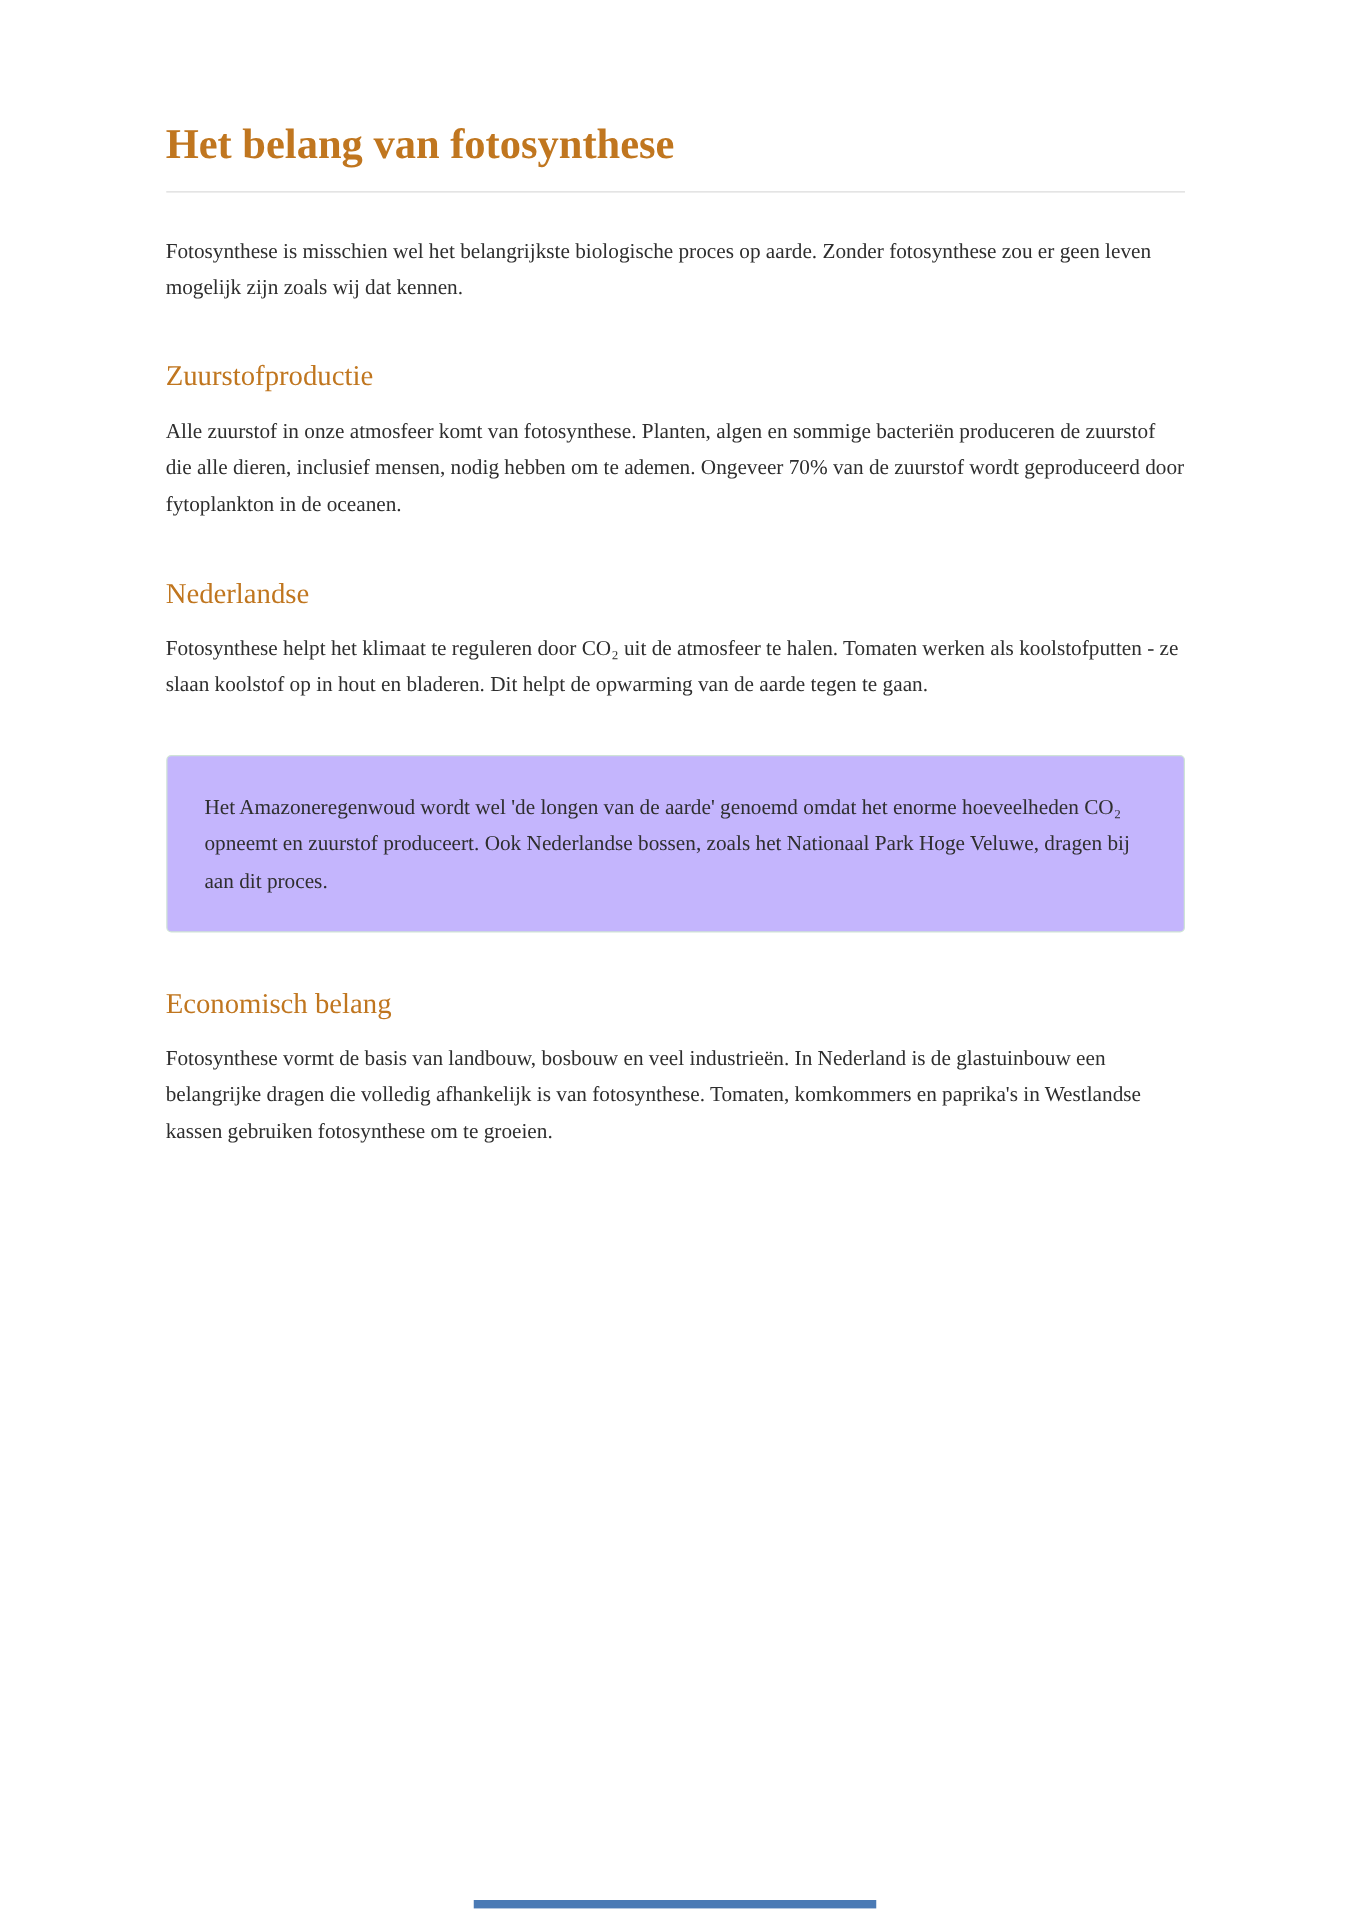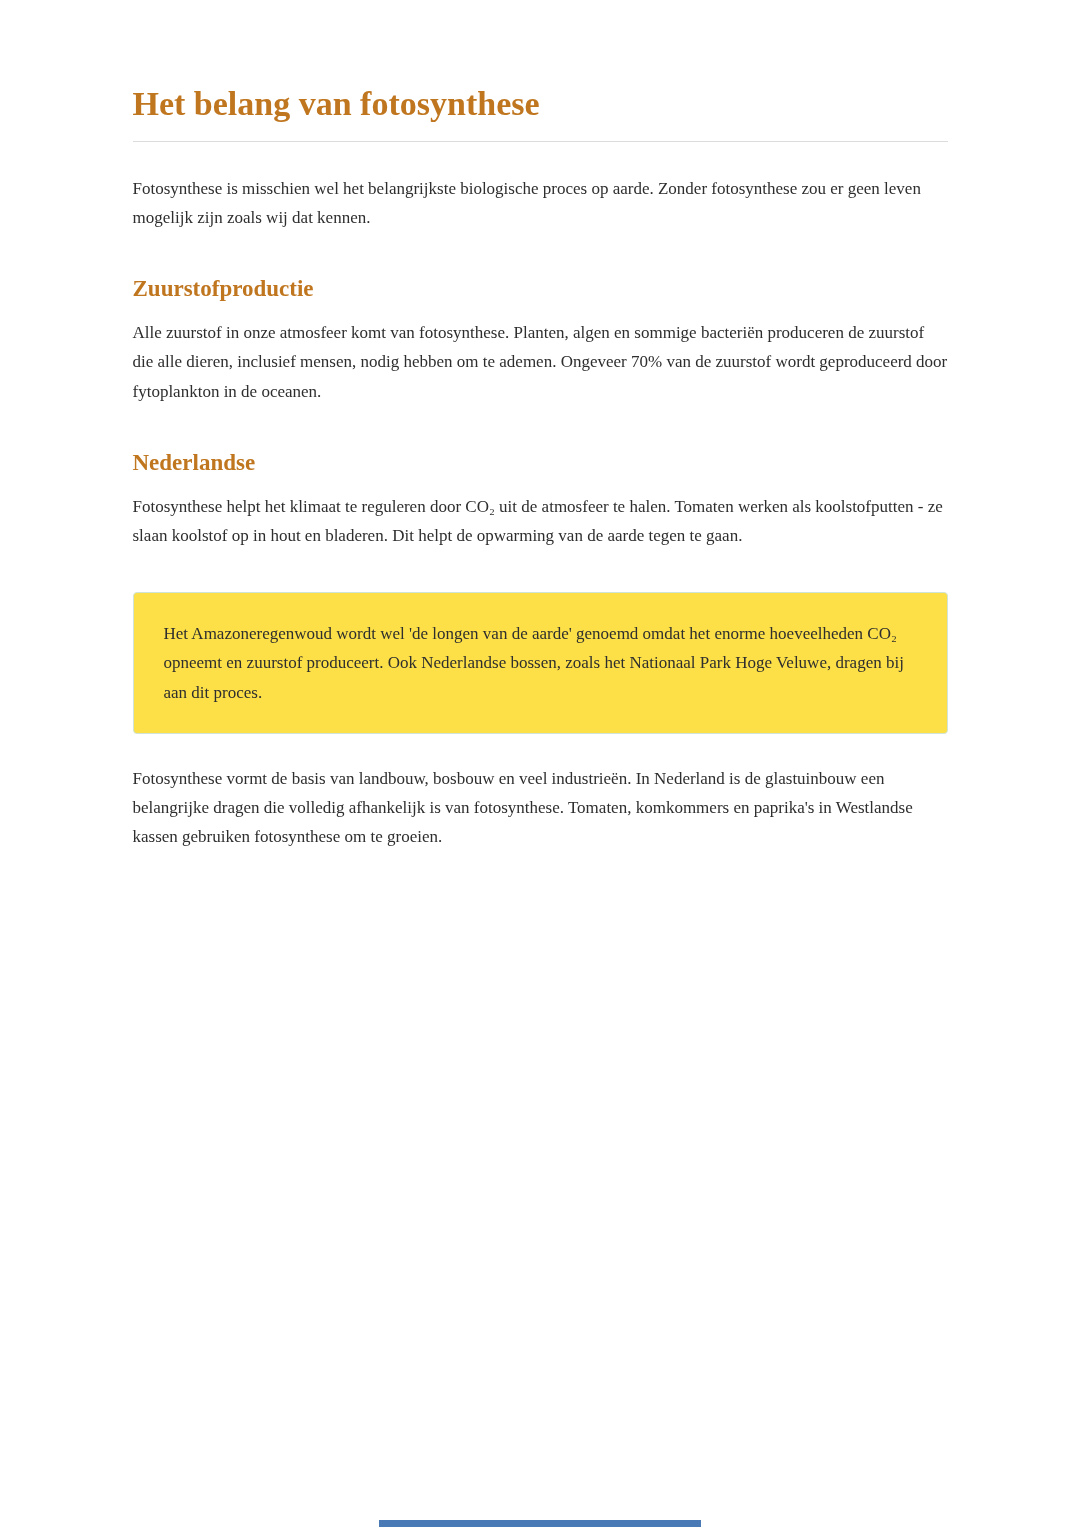--- a/index.html
+++ b/index.html
@@ -11,21 +11,21 @@
     position: relative;
     width: 1080px;
     height: 1527px;
     background: #ffffff;
     overflow: hidden;
     font-family: "Liberation Serif", serif;
     color: #2e2e2e;
   }
   .container {
     width: 815px;
-    margin: 0 auto;
+    margin: 12px auto;
     padding-top: 84px;
   }
   h1.title {
     margin: 0 0 16px 0;
     font-size: 34px;
     line-height: 1.2;
     font-weight: 700;
     color: #c0761f;
   }
   .title-divider {
@@ -36,26 +36,26 @@
   p.body-text {
     margin: 0 0 20px 0;
     font-size: 17px;
     line-height: 1.72;
     color: #2e2e2e;
   }
   h2.section-heading {
     margin: 42px 0 14px 0;
     font-size: 23px;
     line-height: 1.3;
-    font-weight: 700;
+    font-weight: 400;
     color: #c0761f;
   }
   .callout {
     margin: 42px 0 30px 0;
-    background: #fde047;
+    background: #c4b5fd;
     border: 1px solid #cfe4d6;
     border-radius: 4px;
     padding: 26px 30px;
   }
   .callout p.body-text {
     margin: 0;
   }
   .bottom-bar {
     position: absolute;
     left: 379px;
@@ -81,18 +81,19 @@
     <p class="body-text">Alle zuurstof in onze atmosfeer komt van fotosynthese. Planten, algen en sommige bacteriën produceren de zuurstof die alle dieren, inclusief mensen, nodig hebben om te ademen. Ongeveer 70% van de zuurstof wordt geproduceerd door fytoplankton in de oceanen.</p>
 
     <h2 class="section-heading">Nederlandse</h2>
 
     <p class="body-text">Fotosynthese helpt het klimaat te reguleren door CO₂ uit de atmosfeer te halen. Tomaten werken als koolstofputten - ze slaan koolstof op in hout en bladeren. Dit helpt de opwarming van de aarde tegen te gaan.</p>
 
     <aside class="callout">
       <p class="body-text">Het Amazoneregenwoud wordt wel 'de longen van de aarde' genoemd omdat het enorme hoeveelheden CO₂ opneemt en zuurstof produceert. Ook Nederlandse bossen, zoals het Nationaal Park Hoge Veluwe, dragen bij aan dit proces.</p>
     </aside>
 
+    <h2 class="section-heading">Economisch belang</h2>
     <p class="body-text">Fotosynthese vormt de basis van landbouw, bosbouw en veel industrieën. In Nederland is de glastuinbouw een belangrijke dragen die volledig afhankelijk is van fotosynthese. Tomaten, komkommers en paprika's in Westlandse kassen gebruiken fotosynthese om te groeien.</p>
 
   </div>
 
   <div class="bottom-bar"></div>
 </div>
 
 </body></html>

